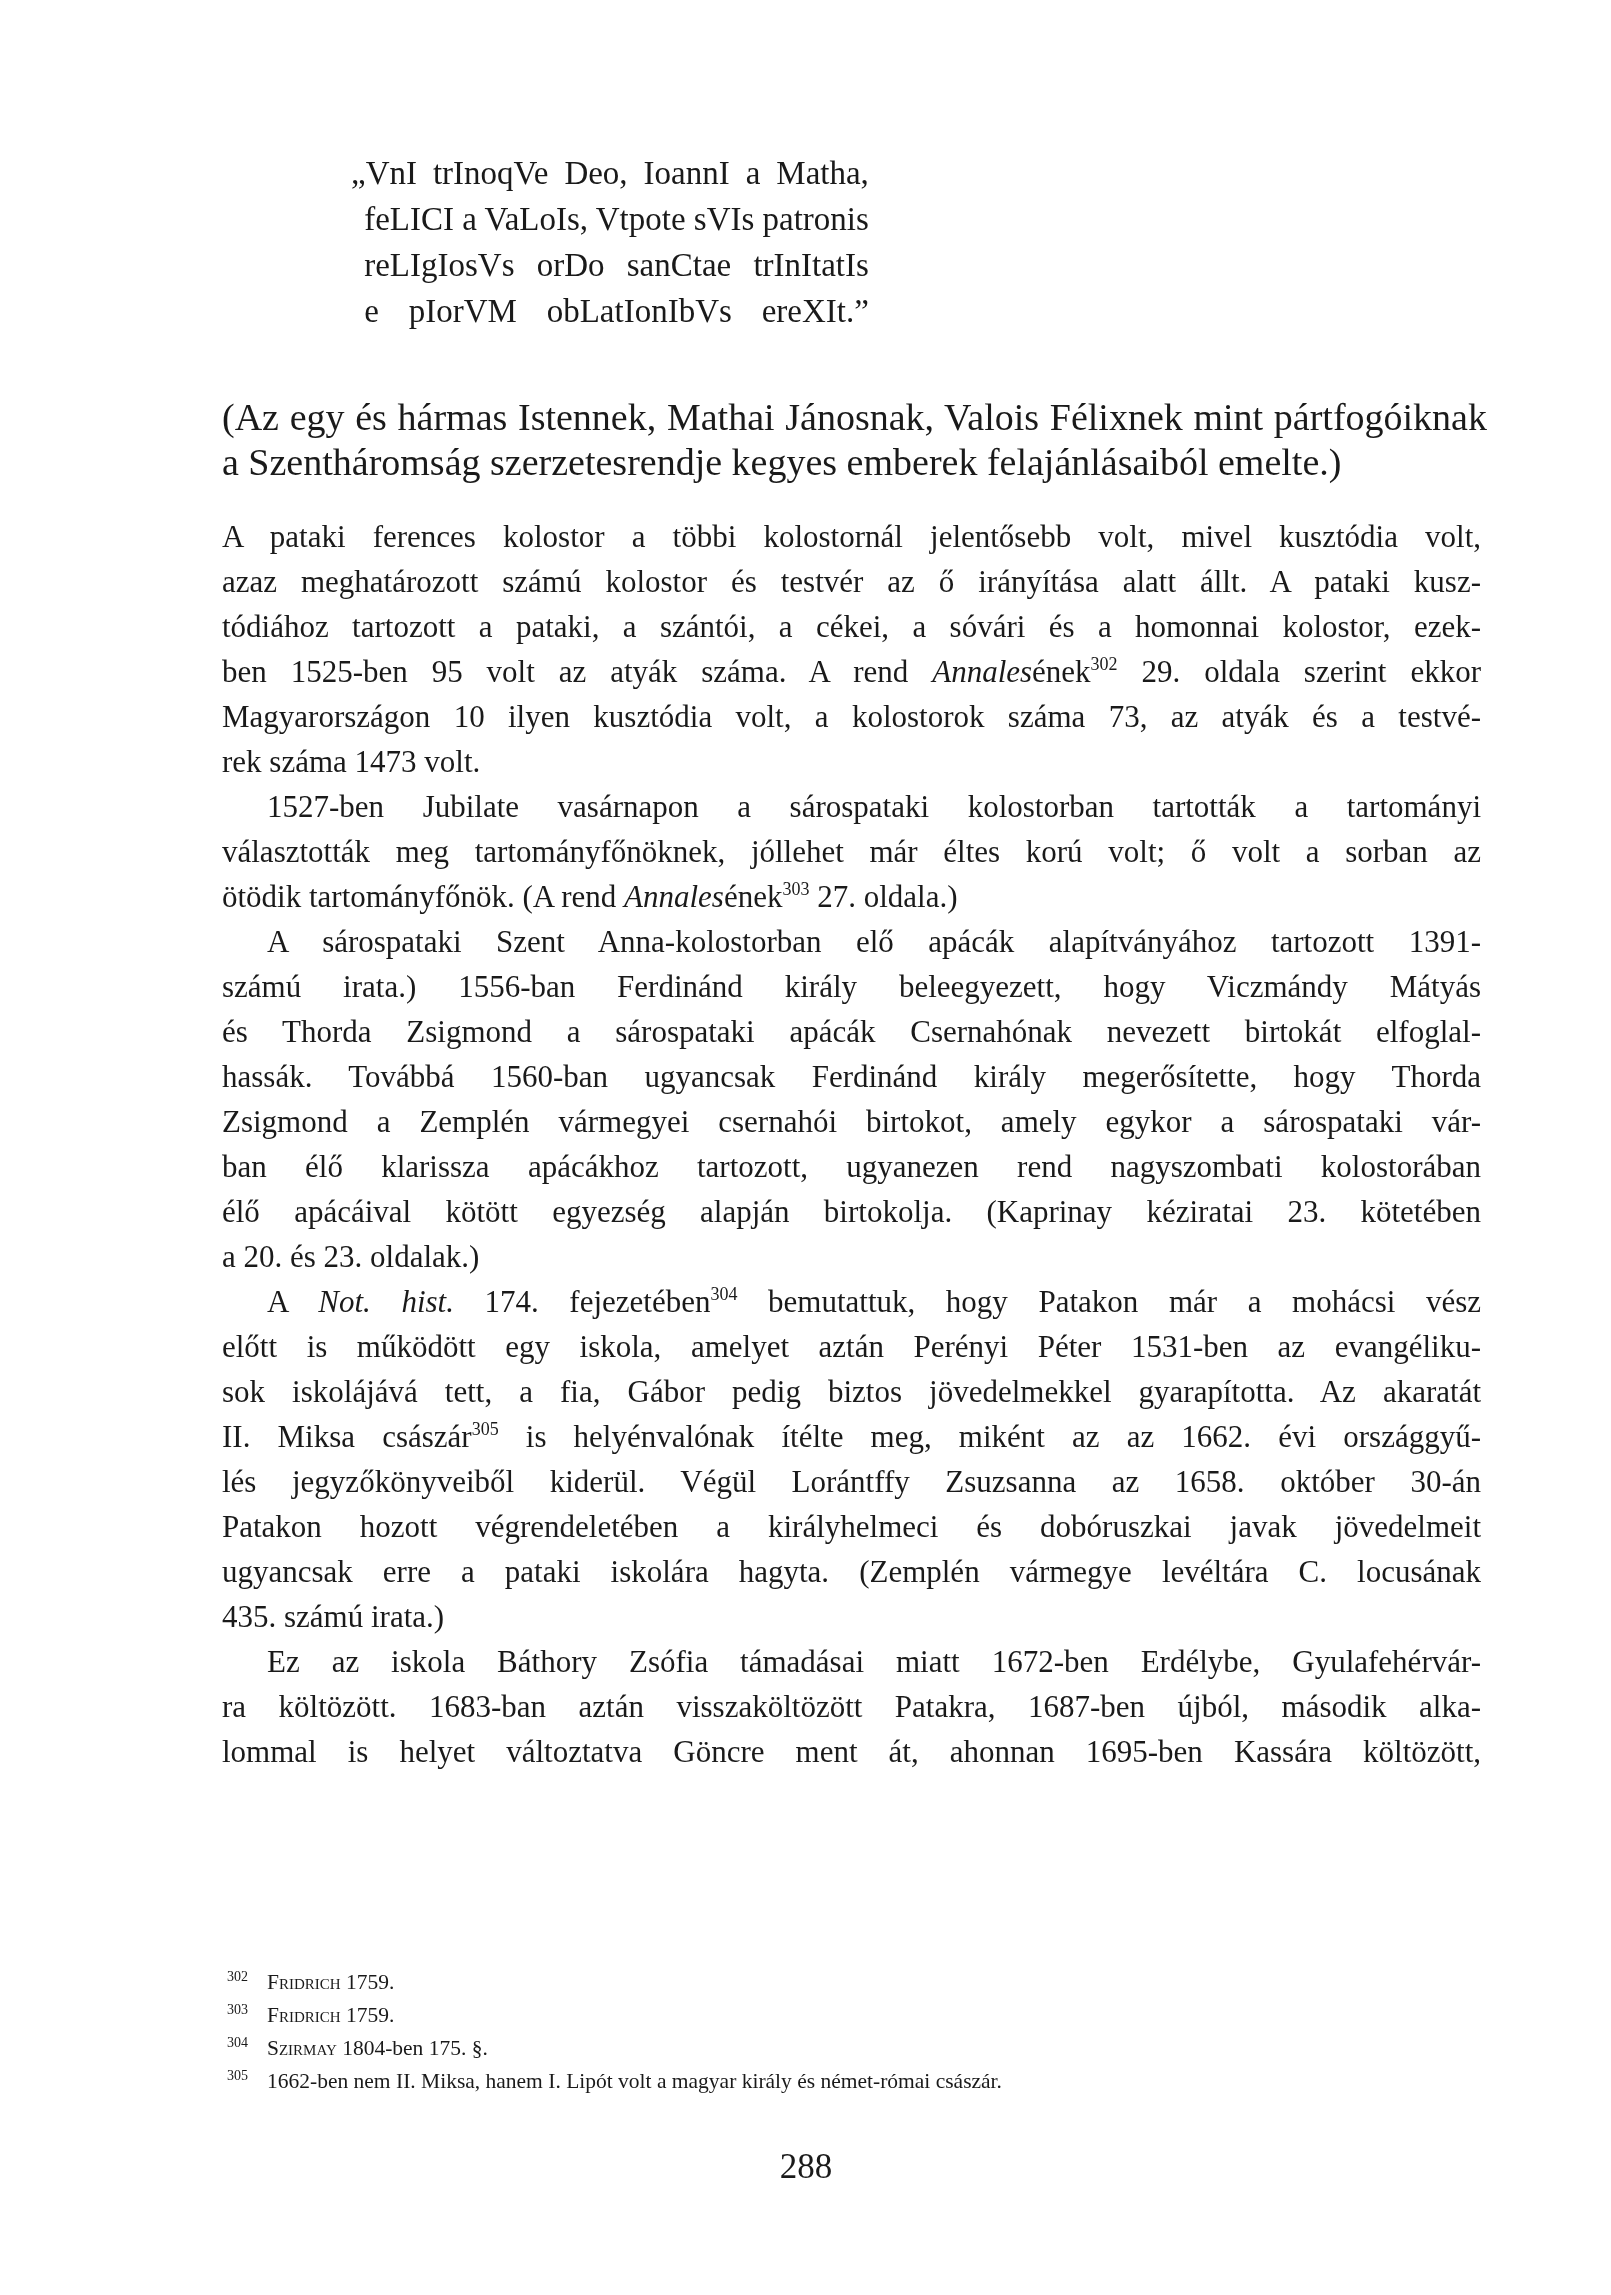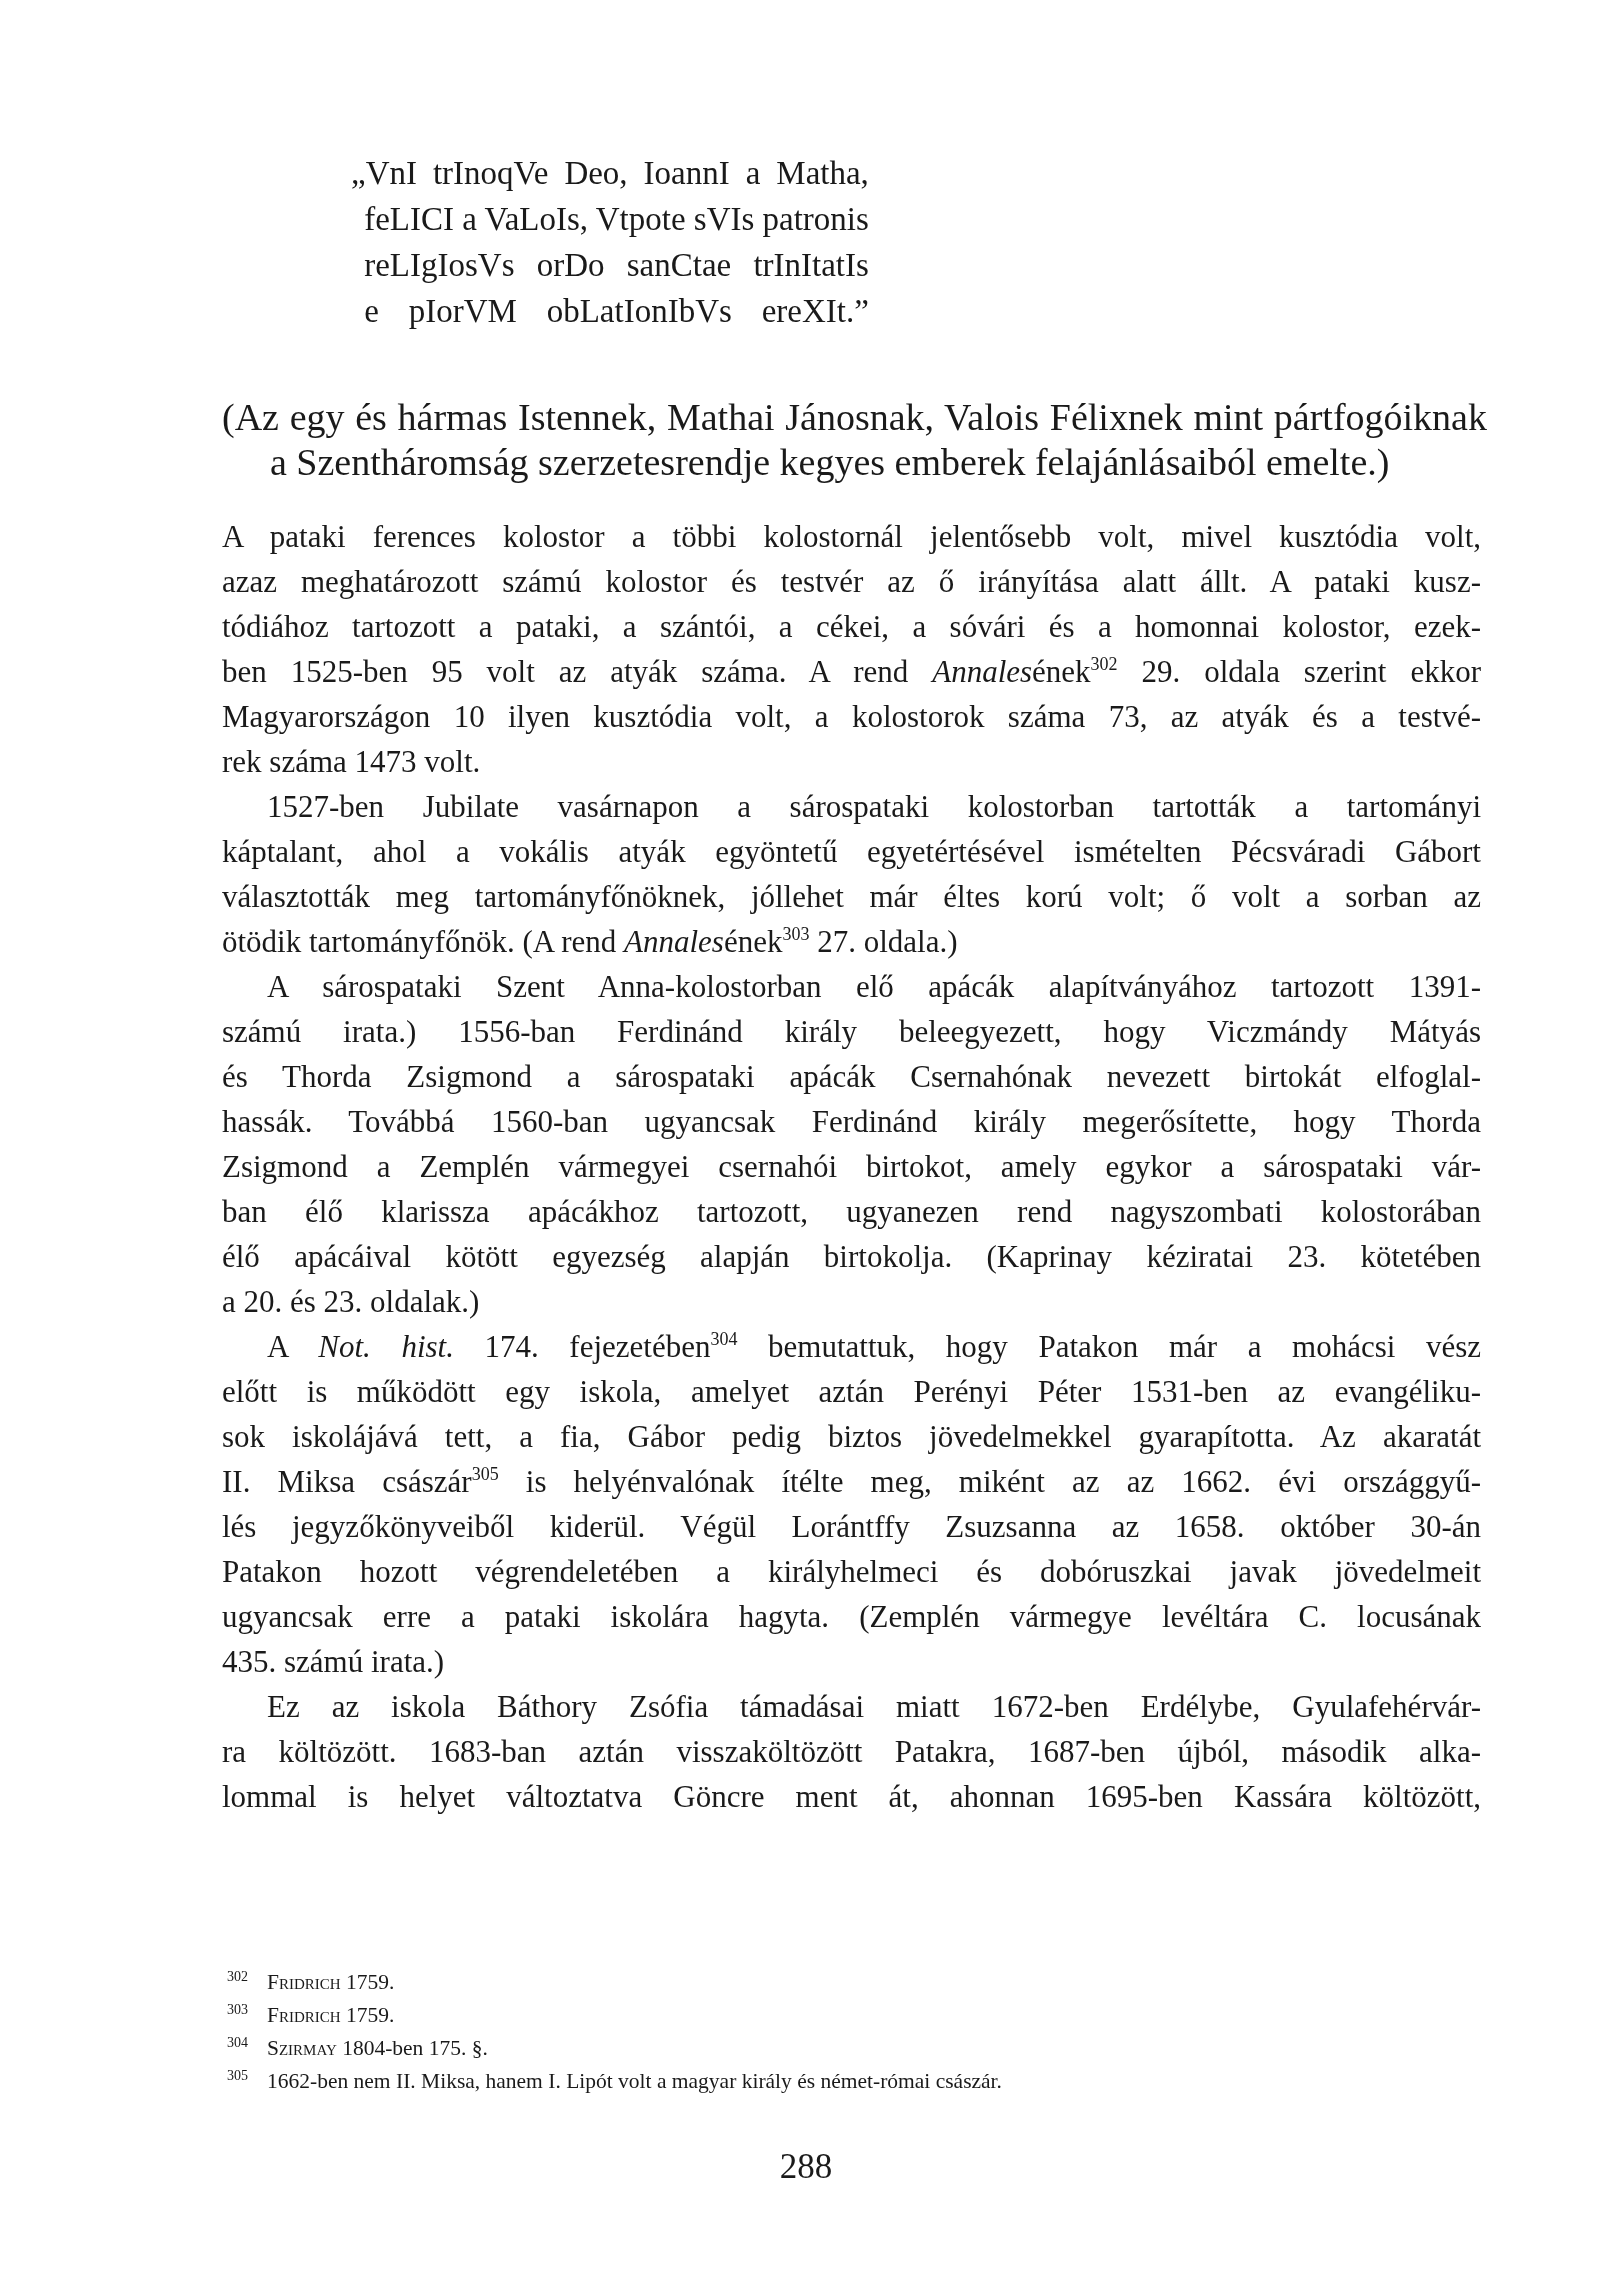--- a/index.html
+++ b/index.html
@@ -6,21 +6,21 @@
   body { width: 1612px; height: 2295px; position: relative; overflow: hidden;
          font-family: "Liberation Serif", "DejaVu Serif", serif; color: #1a1a1a; }
   .page { position: absolute; left: 0; top: 0; width: 1612px; height: 2237px; background: #fff; }
 
   .quote { position: absolute; left: 351px; top: 150px; font-size: 33px; line-height: 46px; }
   .quote .ln { white-space: nowrap; }
   .quote .ln.cont { padding-left: 13.2px; }
 
   .translation { position: absolute; left: 222px; top: 395px; width: 1265px; font-size: 38px; line-height: 45px; }
   .translation .ln { white-space: nowrap; text-align-last: justify; text-align: justify; }
-  .translation .ln.last { text-align-last: left; margin-left: 48px; }
+  .translation .ln.last { text-align-last: left; }
 
   .body-text { position: absolute; left: 222px; top: 514px; width: 1259px; font-size: 31px; line-height: 45px; }
   .ln { display: block; white-space: nowrap; text-align: justify; text-align-last: justify; }
   .ln.last { text-align-last: left; }
   .ln.indent { padding-left: 45px; }
   .ln i { font-style: italic; }
   sup { font-size: 18px; line-height: 0; vertical-align: 11.6px; }
 
   .footnotes { position: absolute; left: 227px; top: 1966px; font-size: 21.5px; line-height: 33px; }
   .fn { display: flex; white-space: nowrap; }
@@ -49,21 +49,20 @@
   <div class="body-text">
 
     <span class="ln">A pataki ferences kolostor a többi kolostornál jelentősebb volt, mivel kusztódia volt,</span>
     <span class="ln">azaz meghatározott számú kolostor és testvér az ő irányítása alatt állt. A pataki kusz-</span>
     <span class="ln">tódiához tartozott a pataki, a szántói, a cékei, a sóvári és a homonnai kolostor, ezek-</span>
     <span class="ln"><span>ben 1525-ben 95 volt az atyák száma. A rend </span><i>Annales</i><span>ének</span><sup>302</sup><span> 29. oldala szerint ekkor</span></span>
     <span class="ln">Magyarországon 10 ilyen kusztódia volt, a kolostorok száma 73, az atyák és a testvé-</span>
     <span class="ln last">rek száma 1473 volt.</span>
 
     <span class="ln indent">1527-ben Jubilate vasárnapon a sárospataki kolostorban tartották a tartományi</span>
-    <span class="ln">káptalant, ahol a vokális atyák egyöntetű egyetértésével ismételten Pécsváradi Gábort</span>
     <span class="ln">választották meg tartományfőnöknek, jóllehet már éltes korú volt; ő volt a sorban az</span>
     <span class="ln last"><span>ötödik tartományfőnök. (A rend </span><i>Annales</i><span>ének</span><sup>303</sup><span> 27. oldala.)</span></span>
 
     <span class="ln indent">A sárospataki Szent Anna-kolostorban elő apácák alapítványához tartozott 1391-</span>
     <span class="ln">számú irata.) 1556-ban Ferdinánd király beleegyezett, hogy Viczmándy Mátyás</span>
     <span class="ln">és Thorda Zsigmond a sárospataki apácák Csernahónak nevezett birtokát elfoglal-</span>
     <span class="ln">hassák. Továbbá 1560-ban ugyancsak Ferdinánd király megerősítette, hogy Thorda</span>
     <span class="ln">Zsigmond a Zemplén vármegyei csernahói birtokot, amely egykor a sárospataki vár-</span>
     <span class="ln">ban élő klarissza apácákhoz tartozott, ugyanezen rend nagyszombati kolostorában</span>
     <span class="ln">élő apácáival kötött egyezség alapján birtokolja. (Kaprinay kéziratai 23. kötetében</span>

